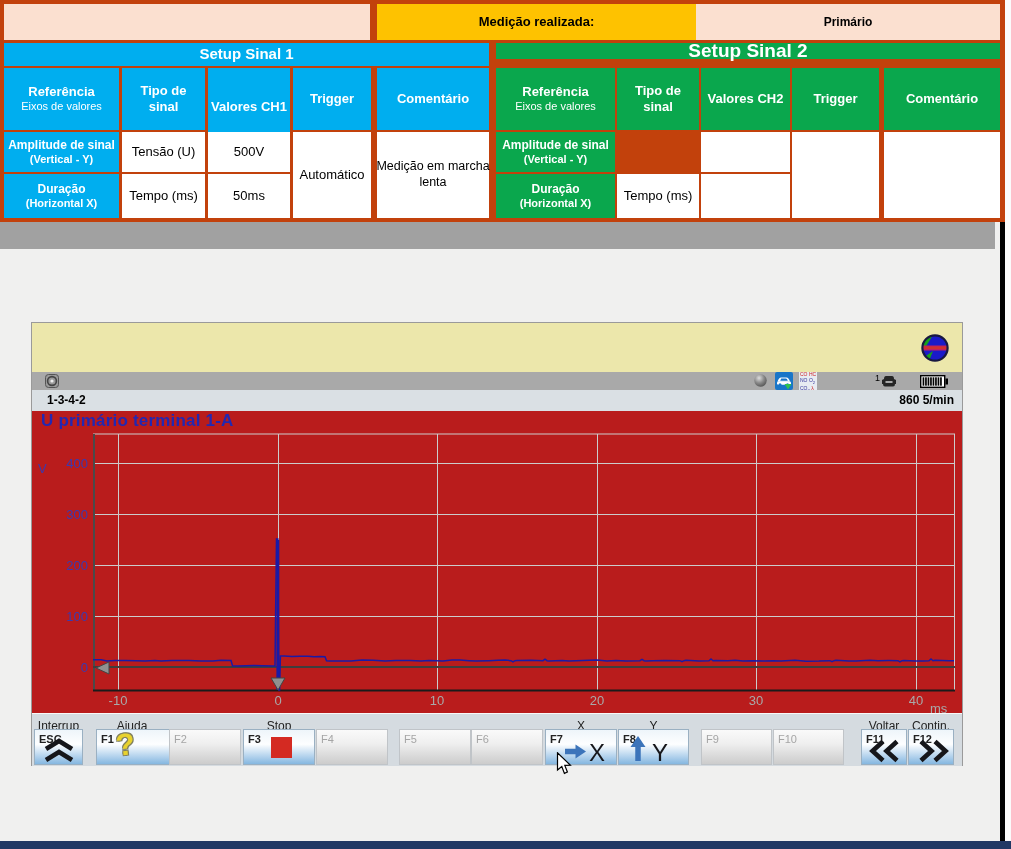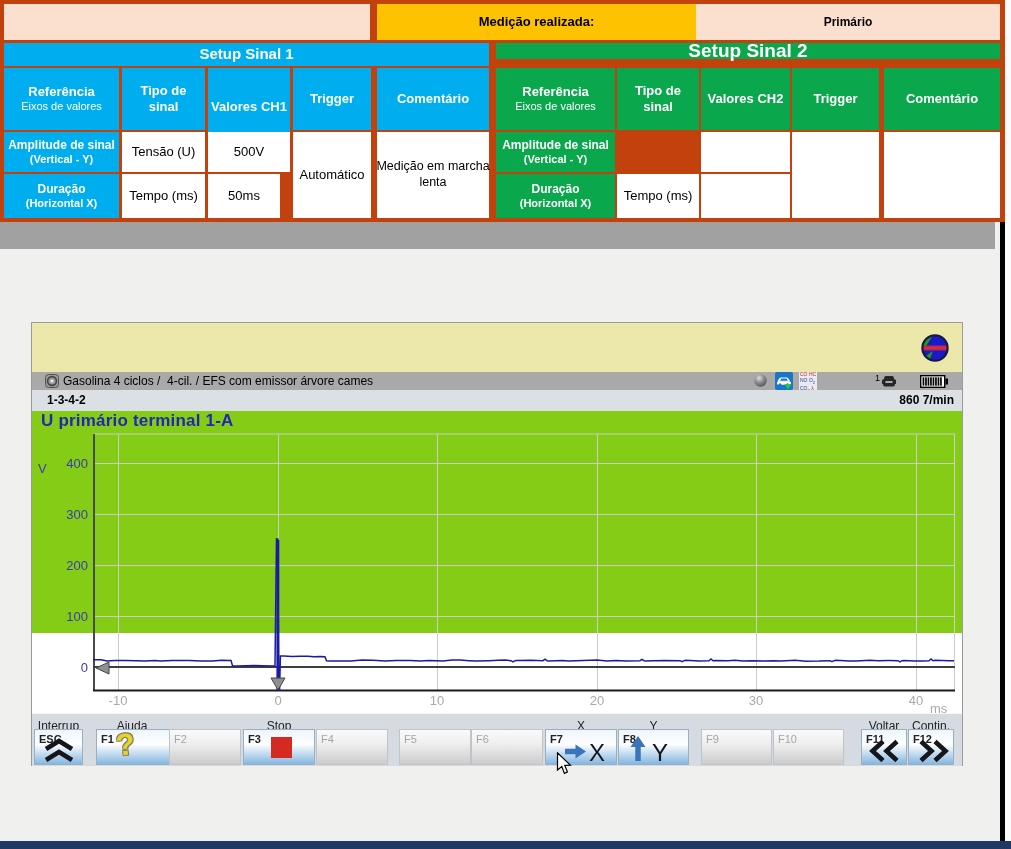--- a/index.html
+++ b/index.html
@@ -59,21 +59,21 @@
       <span style="white-space:nowrap;">Medição em marcha<br>lenta</span>
     </div>
   <div class="cell green hdr" style="left:496px;top:132px;width:119px;height:40px;flex-direction:column;font-size:12px;">Amplitude de sinal<span class="sub" style="font-weight:bold;">(Vertical - Y)</span></div>
   <div class="cell dat" style="left:617px;top:132px;width:82px;height:40px;margin-top:43px;">Tensão(U)</div>
   <div class="cell dat" style="left:701px;top:132px;width:89px;height:40px;"></div>
   <div class="cell dat" style="left:792px;top:132px;width:87px;height:86px;"></div>
   <div class="cell dat" style="left:884px;top:132px;width:116px;height:86px;"></div>
 
   <div class="cell blue hdr" style="left:4px;top:174px;width:115px;height:44px;flex-direction:column;font-size:12px;">Duração<span class="sub" style="font-weight:bold;">(Horizontal X)</span></div>
   <div class="cell dat" style="left:122px;top:174px;width:83px;height:44px;">Tempo (ms)</div>
-  <div class="cell dat" style="left:208px;top:174px;width:72px;height:44px;">50ms</div>
+  <div class="cell dat" style="left:208px;top:174px;width:82px;height:44px;">50ms</div>
   <div class="cell green hdr" style="left:496px;top:174px;width:119px;height:44px;flex-direction:column;font-size:12px;">Duração<span class="sub" style="font-weight:bold;">(Horizontal X)</span></div>
   <div class="cell dat" style="left:617px;top:174px;width:82px;height:44px;">Tempo (ms)</div>
   <div class="cell dat" style="left:701px;top:174px;width:89px;height:44px;"></div>
 </div>
 
 <div class="abs" style="left:0;top:222px;width:995px;height:27px;background:#a1a1a1;"></div>
 
 <div class="abs" style="left:31px;top:322px;width:932px;height:444px;border:1px solid #9a9a9a;box-sizing:border-box;background:#fff;">
 
   <div class="abs" style="left:0;top:0;width:930px;height:49px;background:#ece7ab;">
@@ -88,21 +88,20 @@
         <path d="M-2 10 L12 1 L4 14 Z" fill="#18a018"></path>
         <path d="M2 24 L12 17 L8 27 Z" fill="#18a018"></path>
         <path d="M0 11.5 h28 l-2 5 h-26 z" fill="#c02060"></path>
         <path d="M3 12.5 h22 v2.5 h-22 z" fill="#d03030"></path>
       </g>
       <circle cx="14" cy="14" r="12.6" fill="none" stroke="#181840" stroke-width="2.2"></circle>
     </svg>
   </div>
 
   <div class="abs" style="left:0;top:49px;width:930px;height:18px;background:#a9a9a9;color:#000;font-size:12px;">
-    <span class="abs" style="left:31px;top:2px;">Gasolina 4 ciclos /&nbsp; 4-cil. / EFS com emissor árvore cames</span>
     <svg class="abs" style="left:13px;top:2px;" width="14" height="14" viewBox="0 0 14 14">
       <rect x="0.5" y="0.5" width="13" height="13" rx="3" fill="#9a9a9a" stroke="#555" stroke-width="1"></rect>
       <circle cx="7" cy="7" r="4.4" fill="none" stroke="#444" stroke-width="1.6"></circle>
       <circle cx="7" cy="7" r="1.6" fill="#eee"></circle>
     </svg>
 
     <svg class="abs" style="left:722px;top:2px;" width="13" height="13" viewBox="0 0 13 13">
       <defs>
           <radialGradient id="sph" cx="0.38" cy="0.3" r="0.8">
         <stop offset="0" stop-color="#dddddd"></stop>
@@ -138,24 +137,24 @@
         <rect x="12.6" y="2.3" width="1.7" height="8.4"></rect>
           <rect x="15.1" y="2.3" width="1.7" height="8.4"></rect>
         <rect x="17.6" y="2.3" width="1.7" height="8.4"></rect>
           <rect x="20.1" y="2.3" width="1.7" height="8.4"></rect>
       </g>
     </svg>
   </div>
 
   <div class="abs" style="left:0;top:67px;width:930px;height:21px;background:#dae0e4;color:#000;font-size:12px;font-weight:bold;">
     <span class="abs" style="left:15px;top:3px;">1-3-4-2</span>
-    <span class="abs" style="right:8px;top:3px;">860 7/min</span>
-  </div>
-
-  <div class="abs" style="left:0;top:88px;width:930px;height:222px;background:#84cc16;">
+    <span class="abs" style="right:8px;top:3px;">860 5/min</span>
+  </div>
+
+  <div class="abs" style="left:0;top:88px;width:930px;height:317px;background:#b91c1c;">
     <svg width="930" height="302" viewBox="0 0 930 302">
       <text x="9" y="15" font-size="17" font-weight="bold" letter-spacing="0.2" fill="#2228b2">U primário terminal 1-A</text>
       <g stroke="#cccccc" stroke-width="1">
         <line x1="61" y1="52.5" x2="923" y2="52.5"></line>
         <line x1="61" y1="103.5" x2="923" y2="103.5"></line>
         <line x1="61" y1="154.5" x2="923" y2="154.5"></line>
         <line x1="61" y1="205.5" x2="923" y2="205.5"></line>
         <line x1="86.5" y1="23" x2="86.5" y2="280"></line>
         <line x1="246.5" y1="23" x2="246.5" y2="280"></line>
         <line x1="405.5" y1="23" x2="405.5" y2="280"></line>

